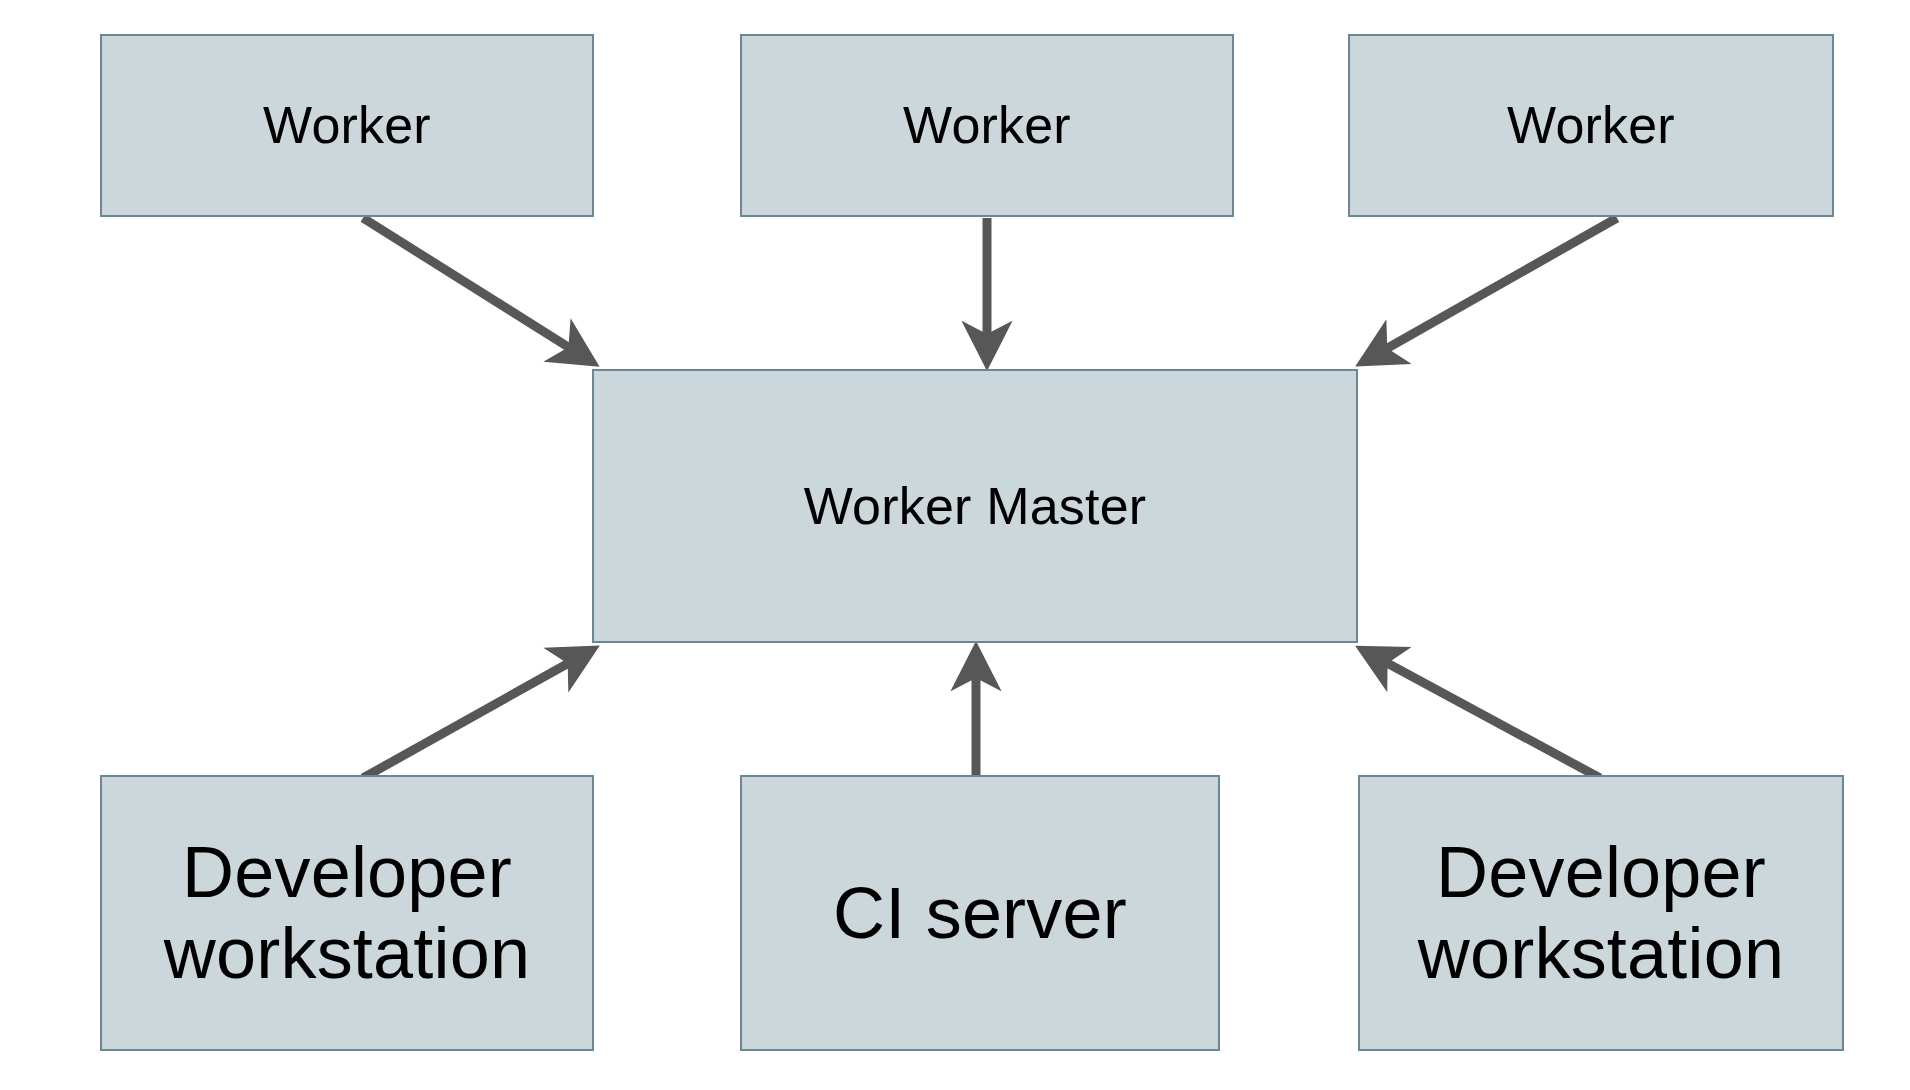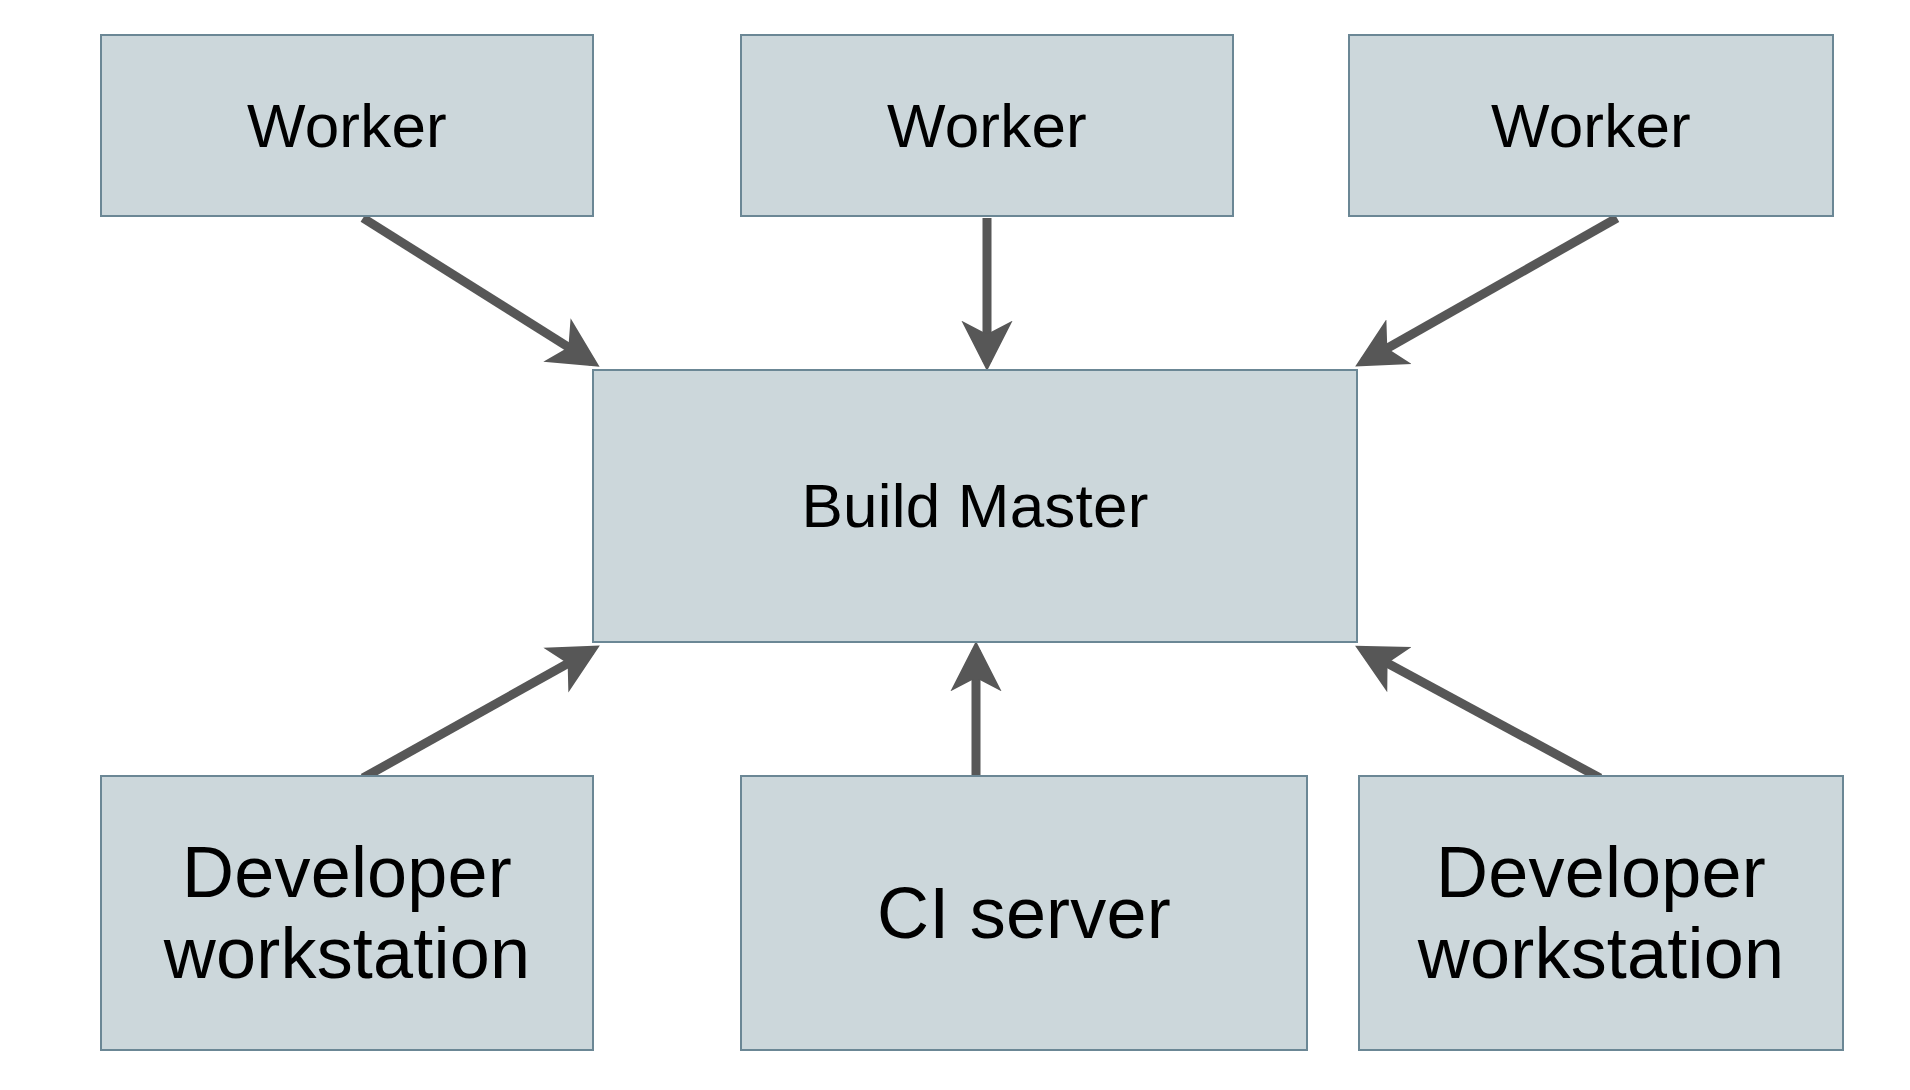--- a/index.html
+++ b/index.html
@@ -36,30 +36,30 @@
     justify-content: center;
     text-align: center;
   }
   .node-label {
     color: #000000;
     font-weight: 400;
     line-height: 1.12;
     letter-spacing: 0.2px;
     white-space: pre-line;
   }
-  .label-lg { font-size: 62px; }
+  .label-lg { font-size: 52px; }
   .label-md { font-size: 72px; }
 
   
   #node-worker-1    { left: 100px;  top: 34px;  width: 494px; height: 183px; }
   #node-worker-2    { left: 740px;  top: 34px;  width: 494px; height: 183px; }
   #node-worker-3    { left: 1348px; top: 34px;  width: 486px; height: 183px; }
   #node-build-master{ left: 592px;  top: 369px; width: 766px; height: 274px; }
   #node-dev-left    { left: 100px;  top: 775px; width: 494px; height: 276px; }
-  #node-ci-server   { left: 740px;  top: 775px; width: 568px; height: 276px; }
+  #node-ci-server   { left: 740px;  top: 775px; width: 480px; height: 276px; }
   #node-dev-right   { left: 1358px; top: 775px; width: 486px; height: 276px; }
 </style>
 </head>
 <body>
 
 <div id="canvas">
 
   <svg id="edges" viewBox="0 0 1910 1090" width="1910" height="1090" xmlns="http://www.w3.org/2000/svg">
     <defs>
       <marker id="arrowhead" markerWidth="6" markerHeight="6" refX="4.6" refY="3" orient="auto" markerUnits="strokeWidth">
@@ -98,21 +98,21 @@
 
   <div class="node" id="node-worker-2">
     <span class="node-label label-lg">Worker</span>
   </div>
 
   <div class="node" id="node-worker-3">
     <span class="node-label label-lg">Worker</span>
   </div>
 
   <div class="node" id="node-build-master">
-    <span class="node-label label-lg">Build Master</span>
+    <span class="node-label label-lg">Worker Master</span>
   </div>
 
   <div class="node" id="node-dev-left">
     <span class="node-label label-md">Developer
 workstation</span>
   </div>
 
   <div class="node" id="node-ci-server">
     <span class="node-label label-md">CI server</span>
   </div>

